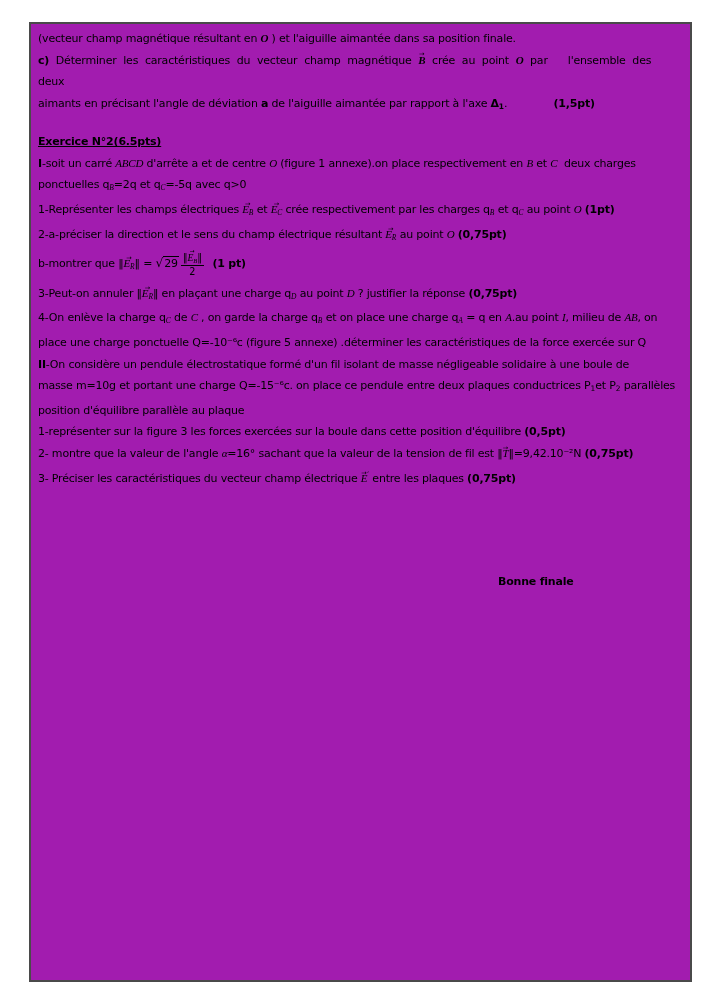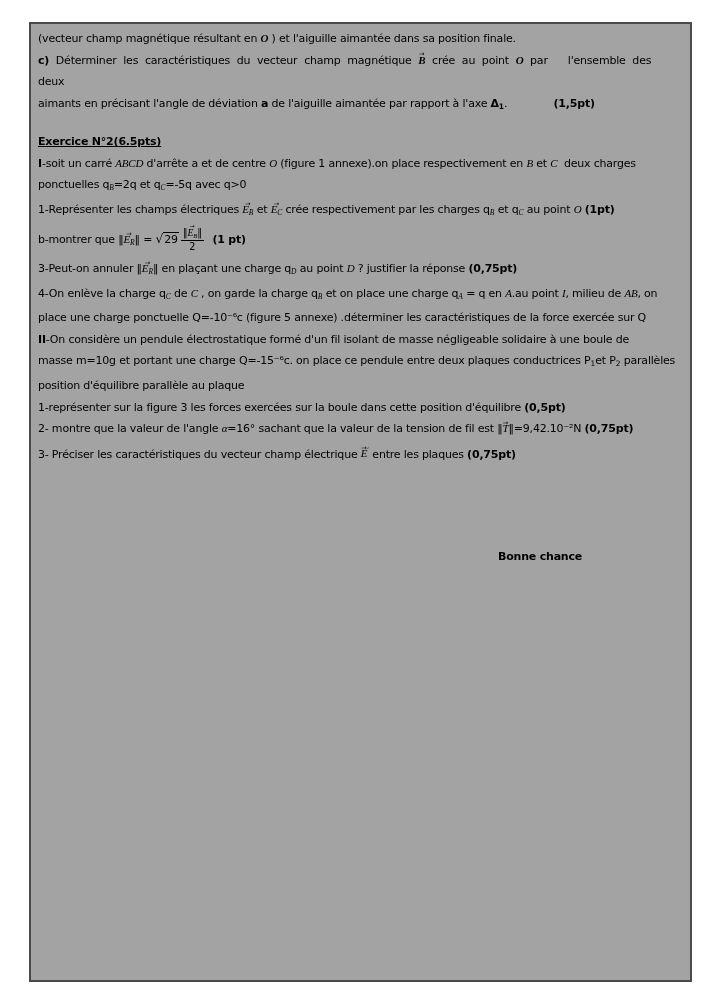--- a/index.html
+++ b/index.html
@@ -4,21 +4,21 @@
 <style>
   html,body{margin:0;padding:0;}
   body{
     width:720px;height:1007px;background:#ffffff;
     font-family:"DejaVu Sans",sans-serif;color:#000000;
     position:relative;overflow:hidden;
   }
   .page-border{
     position:absolute;left:29px;top:22px;width:663px;height:960px;
     border:2px solid #4a4a4a;box-sizing:border-box;
-    padding:4px 6px 0 7px;background:#a3a3a3;overflow:hidden;
+    padding:4px 6px 0 7px;background:#a21caf;overflow:hidden;
   }
   #doc{width:100%;}
   .line{
     min-height:21.5px;line-height:21.5px;
     font-size:11px;letter-spacing:-0.2px;
     white-space:pre-wrap;
   }
   .spacer{width:100%;}
   .b{font-weight:700;}
   .u{text-decoration:underline;margin-top:48px;}
@@ -51,27 +51,28 @@
   <div class="page-border">
     <div id="doc">
         <div class="line"><span>(vecteur champ magnétique résultant en </span><span class="b m">O</span><span> ) et l'aiguille aimantée dans sa position finale.</span></div>
         <div class="line justified"><span class="b">c)</span><span> Déterminer les caractéristiques du vecteur champ magnétique </span><span class="vec"><span class="b m">B</span></span><span> crée au point </span><span class="b m">O</span><span> par&nbsp;&nbsp; l'ensemble des deux</span></div>
         <div class="line"><span>aimants en précisant l'angle de déviation </span><span class="b">a</span><span> de l'aiguille aimantée par rapport à l'axe </span><span class="b">Δ</span><span class="b sub">1</span><span>.&nbsp;&nbsp;&nbsp;&nbsp;&nbsp;&nbsp;&nbsp;&nbsp;&nbsp;&nbsp;&nbsp;&nbsp;&nbsp;&nbsp;</span><span class="b">(1,5pt)</span></div>
         <div class="spacer" style="height: 14px;"></div>
         <div class="line"><span class="b u">Exercice N°2(6.5pts)</span></div>
         <div class="line"><span class="b">I</span><span>-soit un carré </span><span class="m">ABCD</span><span> d'arrête a et de centre </span><span class="m">O</span><span> (figure 1 annexe).on place respectivement en </span><span class="m">B</span><span> et </span><span class="m">C</span><span>&nbsp; deux charges</span></div>
         <div class="line"><span>ponctuelles q</span><span class="m sub">B</span><span>=2q et q</span><span class="m sub">C</span><span>=-5q avec q&gt;0</span></div>
         <div class="line"><span>1-Représenter les champs électriques </span><span class="vec"><span class="m">E</span><span class="m sub">B</span></span><span> et </span><span class="vec"><span class="m">E</span><span class="m sub">C</span></span><span> crée respectivement par les charges q</span><span class="m sub">B</span><span> et q</span><span class="m sub">C</span><span> au point </span><span class="m">O</span><span> </span><span class="b">(1pt)</span></div>
+        <div class="line"><span>2-a-préciser la direction et le sens du champ électrique résultant </span><span class="vec"><span class="m">E</span><span class="m sub">R</span></span><span> au point </span><span class="m">O</span><span> </span><span class="b">(0,75pt)</span></div>
         <div class="line formula-line"><span>b-montrer que </span><span>‖</span><span class="vec"><span class="m">E</span><span class="m sub">R</span></span><span>‖</span><span> = </span><span class="sqrt"><span class="rad">√</span><span class="sqrt-arg">29</span></span><span class="frac"><span class="num"><span>‖</span><span class="vec"><span class="m">E</span><span class="m sub">B</span></span><span>‖</span></span><span class="den"><span>2</span></span></span><span>  </span><span class="b">(1 pt)</span></div>
         <div class="line"><span>3-Peut-on annuler </span><span>‖</span><span class="vec"><span class="m">E</span><span class="m sub">R</span></span><span>‖</span><span> en plaçant une charge q</span><span class="m sub">D</span><span> au point </span><span class="m">D</span><span> ? justifier la réponse </span><span class="b">(0,75pt)</span></div>
         <div class="line"><span>4-On enlève la charge q</span><span class="m sub">C</span><span> de </span><span class="m">C</span><span> , on garde la charge q</span><span class="m sub">B</span><span> et on place une charge q</span><span class="m sub">A</span><span> = q en </span><span class="m">A</span><span>.au point </span><span class="m">I</span><span>, milieu de </span><span class="m">AB</span><span>, on</span></div>
         <div class="line"><span>place une charge ponctuelle Q=-10⁻⁶c (figure 5 annexe) .déterminer les caractéristiques de la force exercée sur Q</span></div>
         <div class="line"><span class="b">II</span><span>-On considère un pendule électrostatique formé d'un fil isolant de masse négligeable solidaire à une boule de</span></div>
         <div class="line"><span>masse m=10g et portant une charge Q=-15⁻⁶c. on place ce pendule entre deux plaques conductrices P</span><span class="sub">1</span><span>et P</span><span class="sub">2</span><span> parallèles</span></div>
         <div class="line"><span>position d'équilibre parallèle au plaque</span></div>
         <div class="line"><span>1-représenter sur la figure 3 les forces exercées sur la boule dans cette position d'équilibre </span><span class="b">(0,5pt)</span></div>
         <div class="line"><span>2- montre que la valeur de l'angle </span><span class="m">α</span><span>=16° sachant que la valeur de la tension de fil est </span><span>‖</span><span class="vec"><span class="m">T</span></span><span>‖=9,42.10⁻²N </span><span class="b">(0,75pt)</span></div>
         <div class="line"><span>3- Préciser les caractéristiques du vecteur champ électrique </span><span class="vec"><span class="m">E</span></span><span class="sup">′</span><span> entre les plaques </span><span class="b">(0,75pt)</span></div>
         <div class="spacer" style="height: 81px;"></div>
-        <div class="line signature-line"><span class="b">Bonne chance</span></div>
+        <div class="line signature-line"><span class="b">Bonne finale</span></div>
       </div>
   </div>
 </div>
 
 </body></html>

